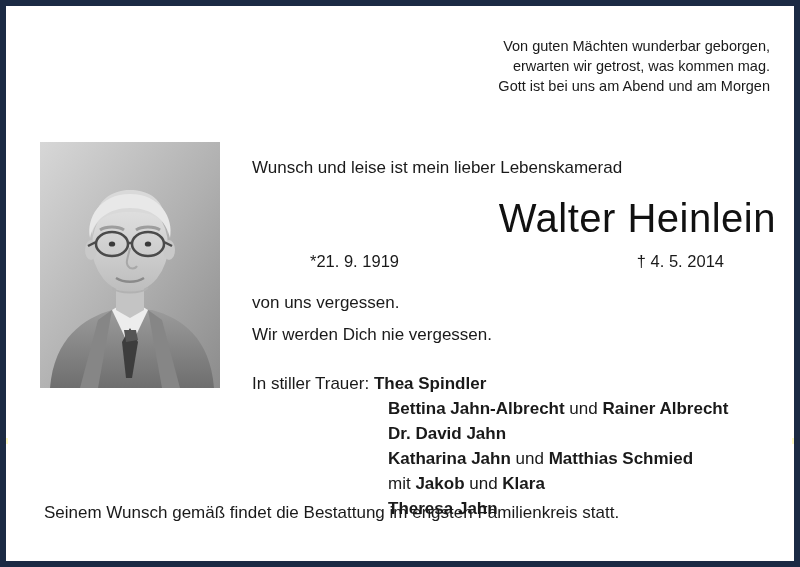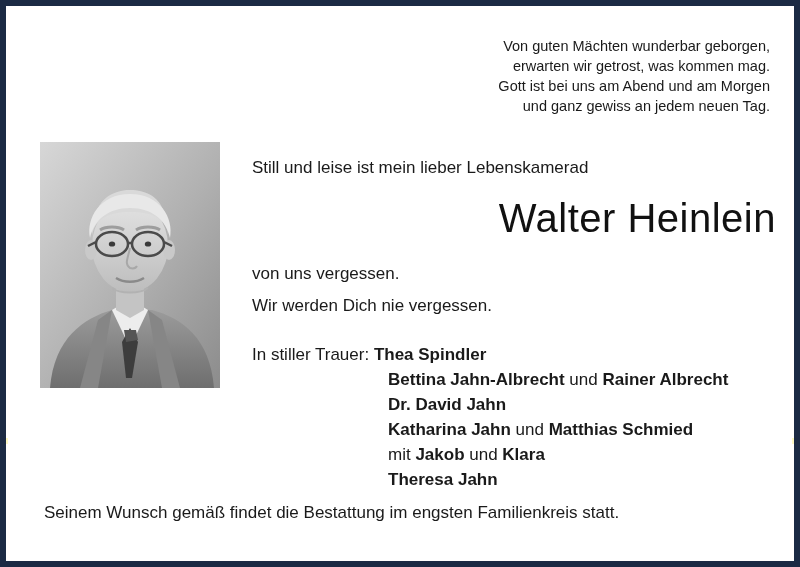--- a/index.html
+++ b/index.html
@@ -160,21 +160,20 @@
 <div class="obituary">
   <div class="frame-outer"></div>
   <div class="frame-inner"></div>
 
   <div class="content">
 
     <div class="quote">
       <span class="quote-line">Von guten Mächten wunderbar geborgen,</span>
       <span class="quote-line">erwarten wir getrost, was kommen mag.</span>
       <span class="quote-line">Gott ist bei uns am Abend und am Morgen</span>
-      <span class="quote-line">und ganz gewiss an jedem neuen Tag.</span>
     </div>
 
     <div class="portrait">
       <svg width="180" height="246" viewBox="0 0 180 246">
         <defs>
           <linearGradient id="bg" x1="0" y1="0" x2="1" y2="1">
             <stop offset="0%" stop-color="#d7d7d7"></stop>
             <stop offset="55%" stop-color="#b0b0b0"></stop>
             <stop offset="100%" stop-color="#8c8c8c"></stop>
           </linearGradient>
@@ -225,22 +224,26 @@
         <path d="M76 136 C84 141 96 141 104 136" stroke="#8a8a8a" stroke-width="2.4" fill="none"></path>
 
         <path d="M72 146 C80 152 100 152 108 146" stroke="#b2b2b2" stroke-width="2" fill="none"></path>
 
         <path d="M72 168 L58 246 L40 246 L58 178 Z" fill="#868686"></path>
         <path d="M108 168 L122 246 L140 246 L122 178 Z" fill="#868686"></path>
       </svg>
     </div>
 
     <div class="main-text">
-      <div class="line-intro">Still und leise ist mein lieber Lebenskamerad</div>
+      <div class="line-intro">Wunsch und leise ist mein lieber Lebenskamerad</div>
       <div class="name">Walter Heinlein</div>
+      <div class="dates">
+        <span>*21. 9. 1919</span>
+        <span>† 4. 5. 2014</span>
+      </div>
       <div class="after-dates">von uns vergessen.</div>
       <div class="never-forget">Wir werden Dich nie vergessen.</div>
 
       <div class="mourners">
         <span class="lead">In stiller Trauer: </span><b class="mourner-first">Thea Spindler</b>
         <span id="mourner-lines"><span class="mourner-line"><b>Bettina Jahn-Albrecht</b><span> und </span><b>Rainer Albrecht</b></span><span class="mourner-line"><b>Dr. David Jahn</b></span><span class="mourner-line"><b>Katharina Jahn</b><span> und </span><b>Matthias Schmied</b></span><span class="mourner-line"><span>mit </span><b>Jakob</b><span> und </span><b>Klara</b></span><span class="mourner-line"><b>Theresa Jahn</b></span></span>
       </div>
     </div>
 
     <div class="footer">Seinem Wunsch gemäß findet die Bestattung im engsten Familienkreis statt.</div>

